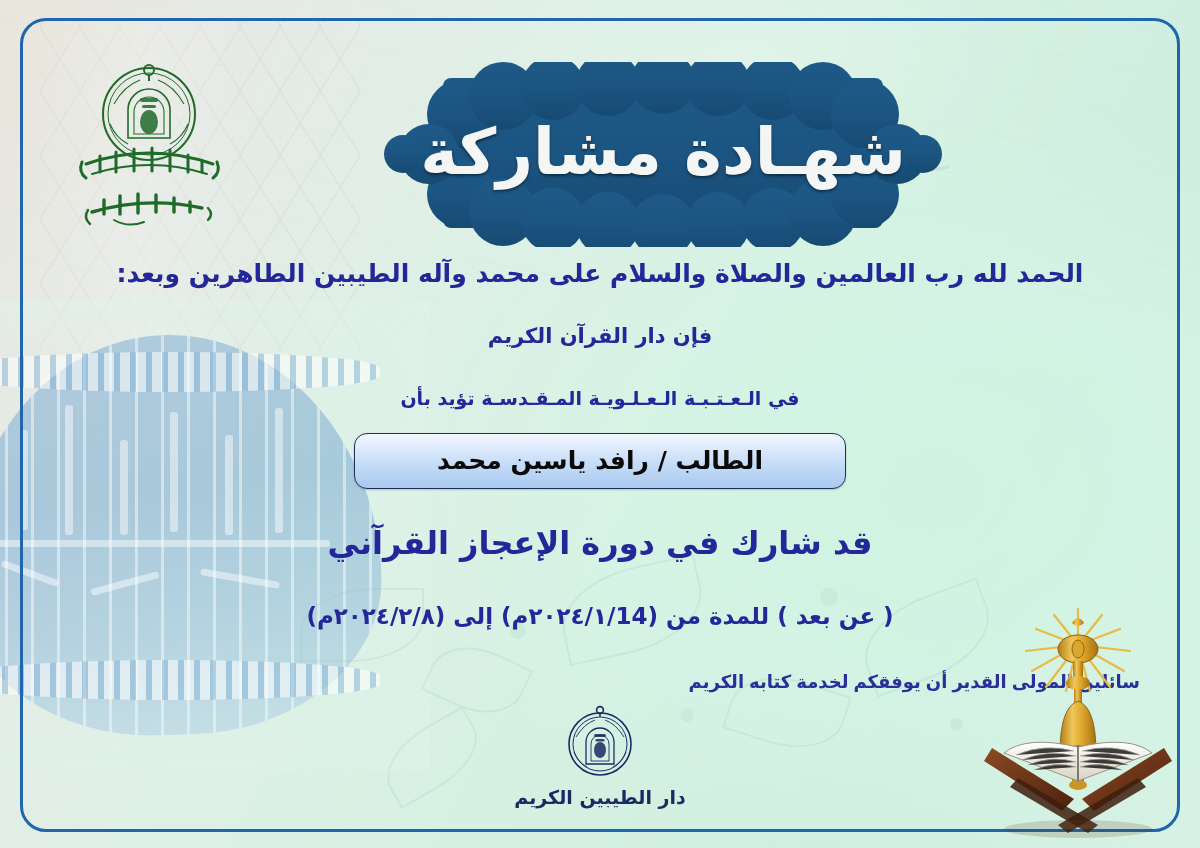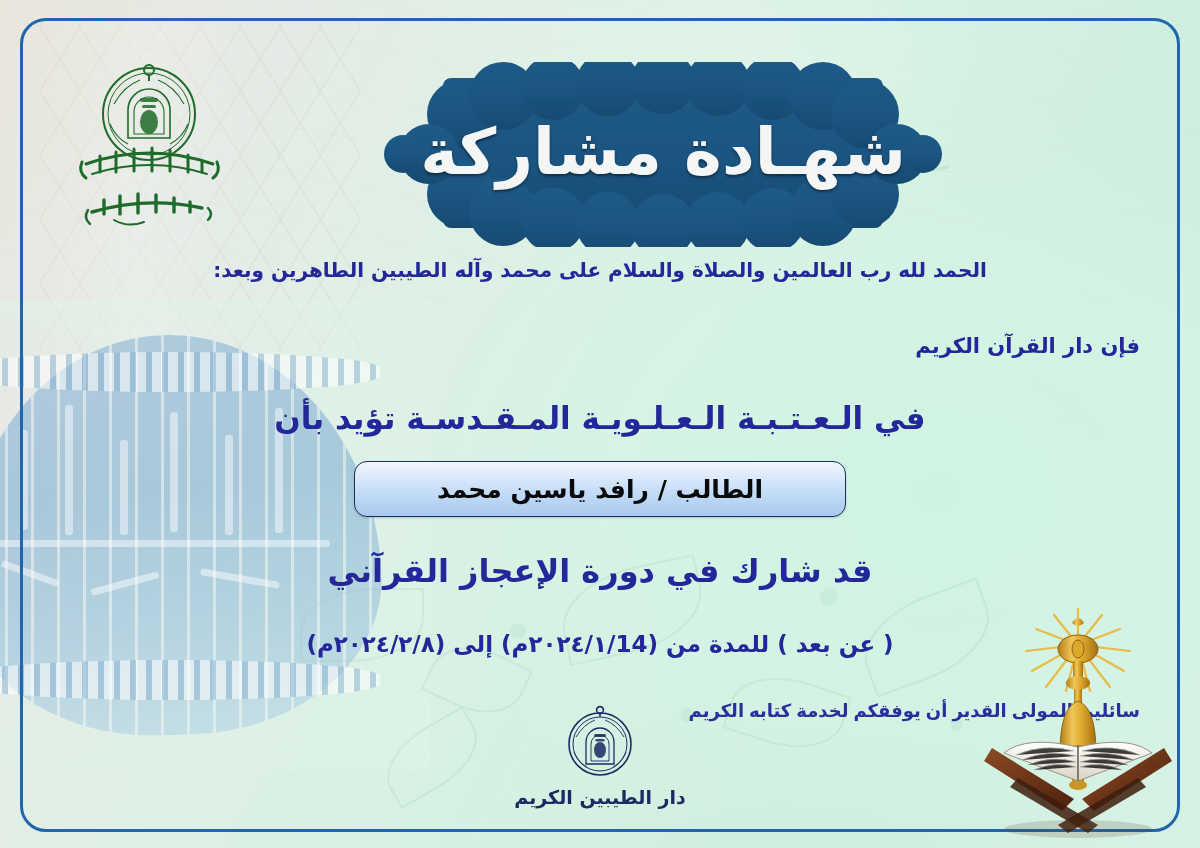--- a/index.html
+++ b/index.html
@@ -107,23 +107,23 @@
 
   
   .body-area{
     position:absolute;left:60px;top:255px;width:1080px;
     text-align:center;
   }
   .line{
     color:#23279a;font-weight:700;line-height:1.5;
     font-family:"DejaVu Sans","Liberation Sans",sans-serif;
   }
-  .line-basmala{font-size:20px;margin:0 0 46px 0;color:#23279a;}
-  .line-org{font-size:21px;margin:0 0 32px 0;text-align:right;}
-  .line-org2{font-size:31px;margin:0 0 20px 0;letter-spacing:2px;}
+  .line-basmala{font-size:25px;margin:0 0 28px 0;color:#23279a;}
+  .line-org{font-size:21px;margin:0 0 32px 0;}
+  .line-org2{font-size:19px;margin:0 0 20px 0;letter-spacing:2px;}
 
   .name-box{
     margin:0 auto 30px auto;width:490px;height:54px;
     border:1px solid #1b2f5e;border-radius:13px;
     background:linear-gradient(180deg,#f2f7fe 0%,#dbe9fb 28%,#bed8f6 65%,#a9c9ef 100%);
     box-shadow:0 1px 2px rgba(0,0,0,.18);
     display:flex;align-items:center;justify-content:center;
     font-size:25px;font-weight:700;color:#0a0a0a;
     font-family:"DejaVu Sans","Liberation Sans",sans-serif;
   }

